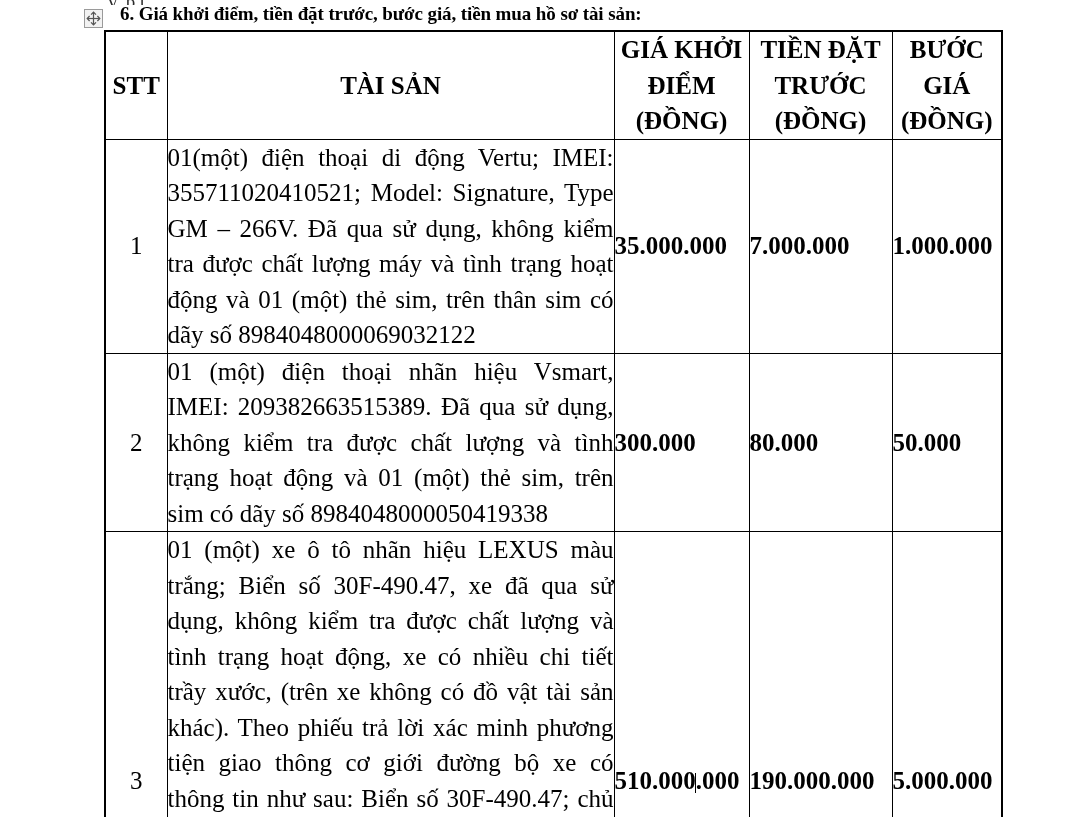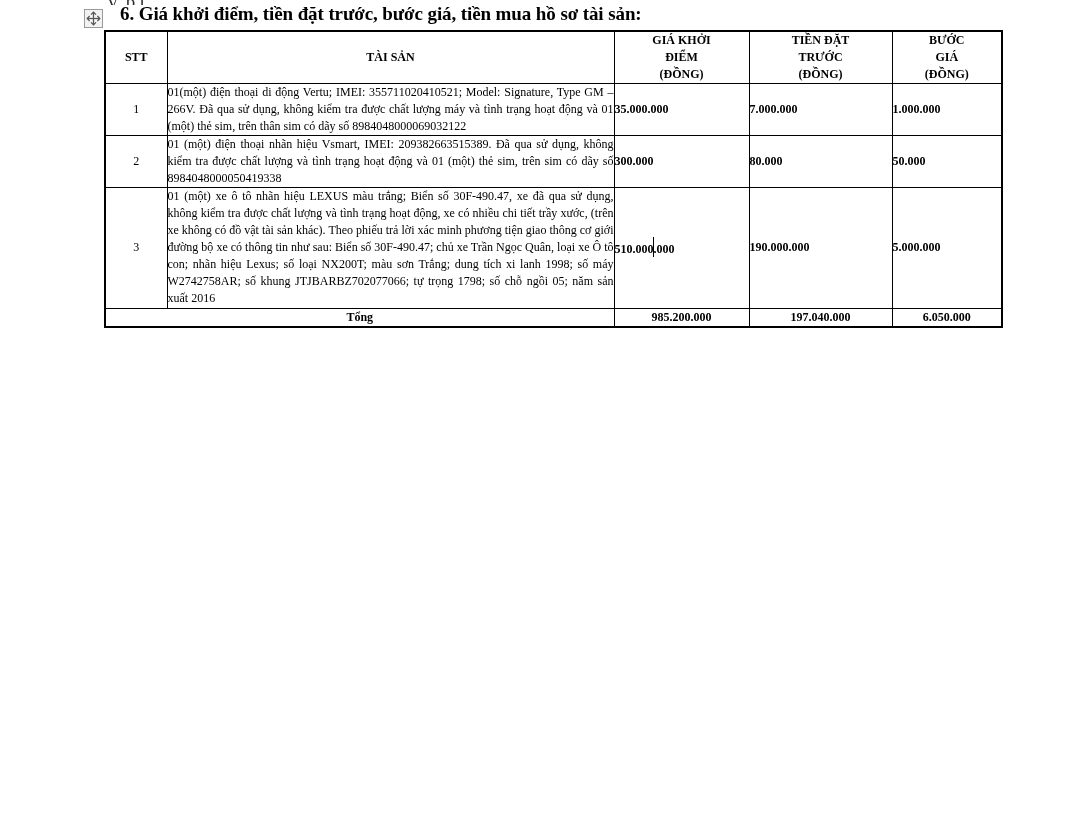--- a/index.html
+++ b/index.html
@@ -64,21 +64,21 @@
     left: 104px;
     top: 30px;
     width: 897px;
     border-collapse: collapse;
     table-layout: fixed;
   }
   table.tbl td {
     border: 1px solid #000000;
     padding: 0;
     vertical-align: middle;
-    font-size: 12px;
+    font-size: 25px;
     line-height: 1.42;
   }
   
   table.tbl {
     border: 2px solid #000;
   }
 
   .col-stt   { width: 62px; }
   .col-asset { width: 447px; }
   .col-gkd   { width: 135px; }

